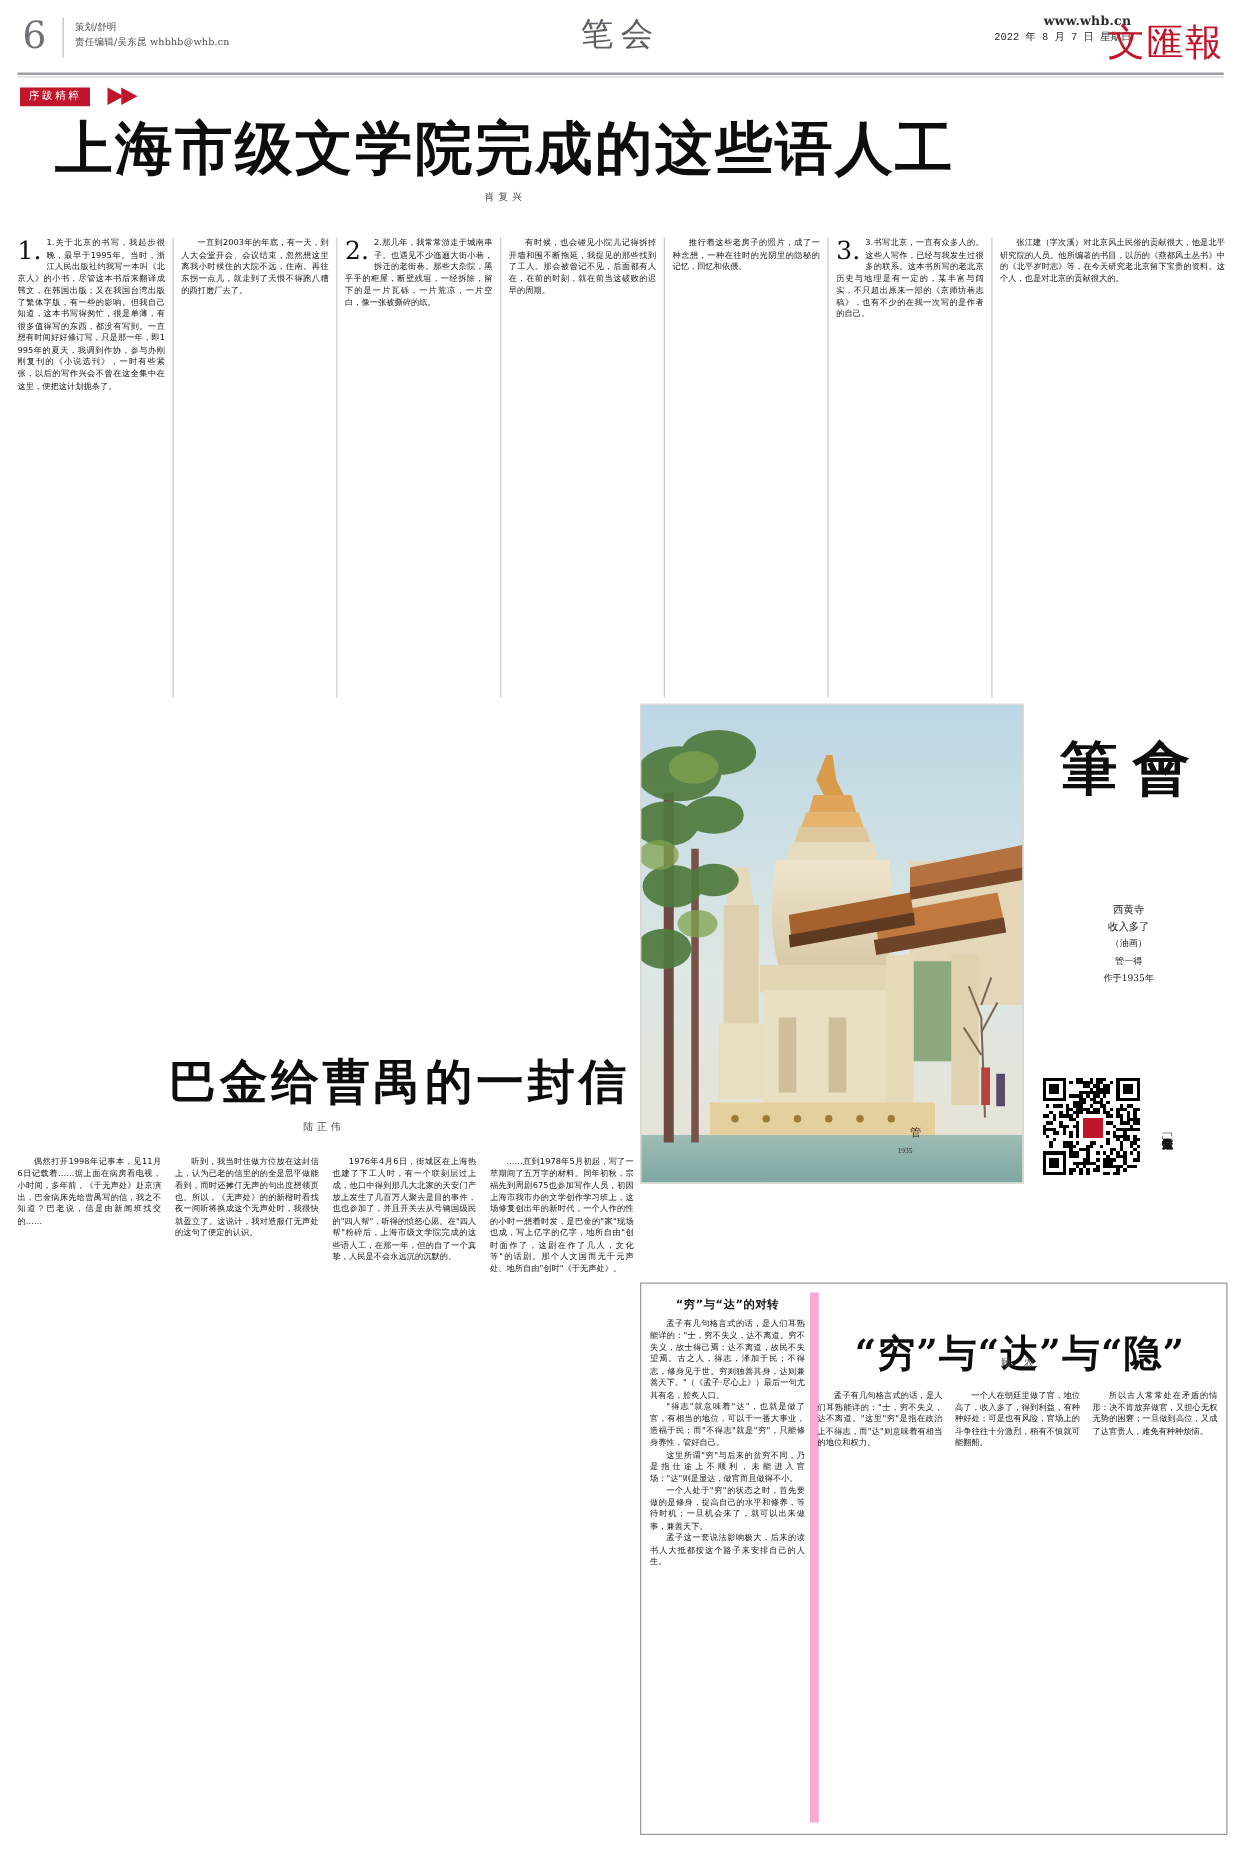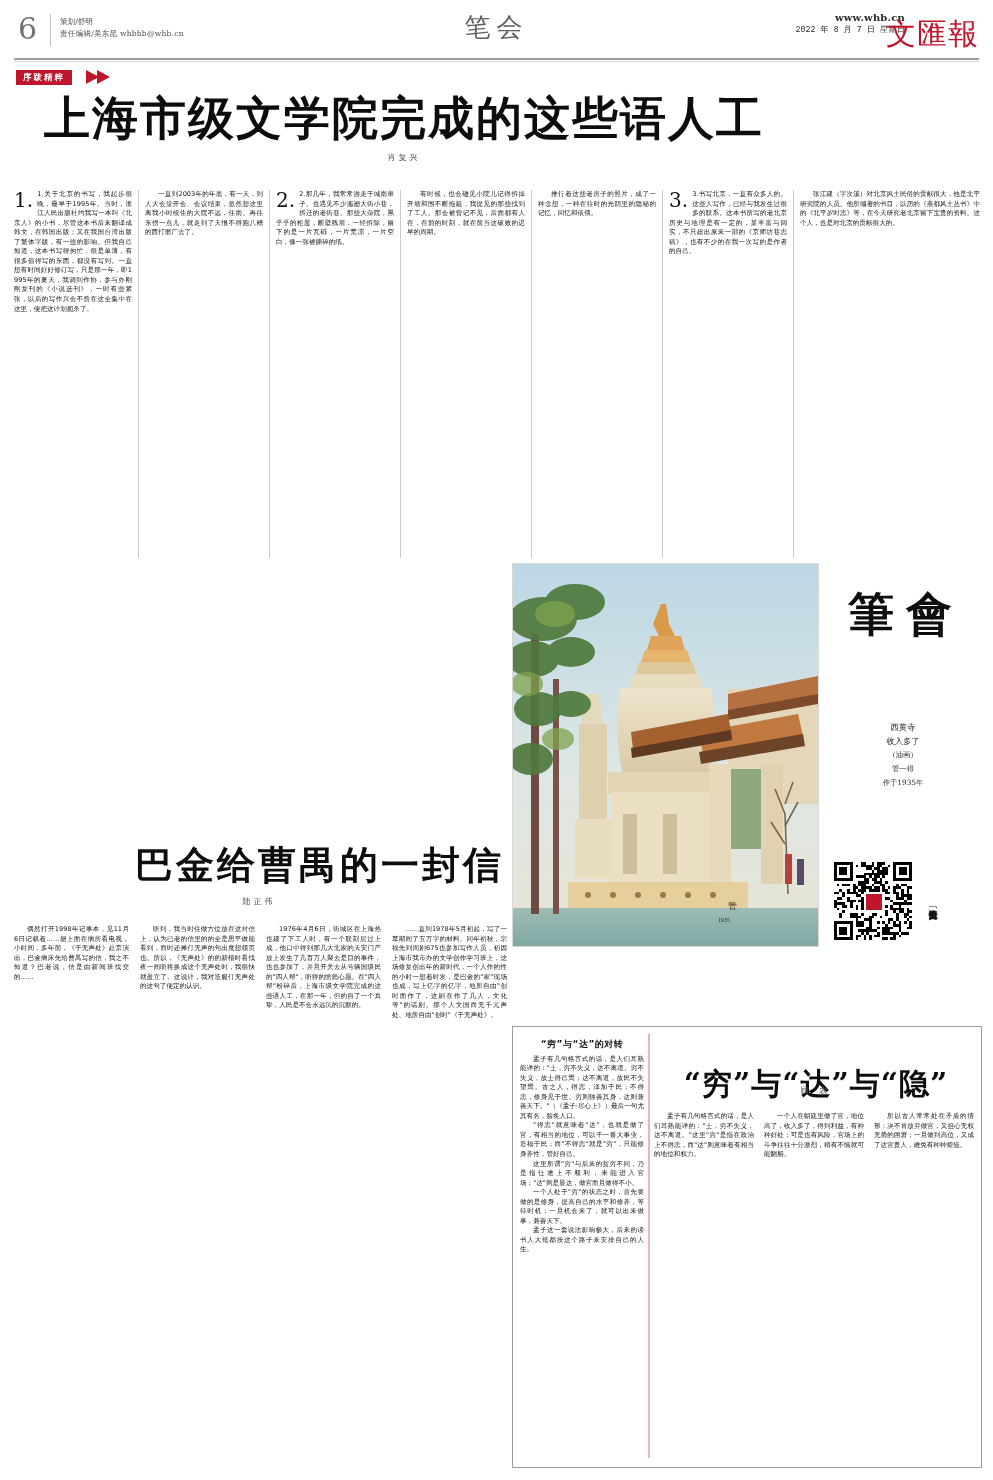--- a/index.html
+++ b/index.html
@@ -36,21 +36,21 @@
     font-family:"DejaVu Sans","Liberation Sans",sans-serif;
     font-size:6.55px;line-height:9.55px;text-align:justify;
     color:#151515;letter-spacing:.05px;
     -webkit-hyphens:none;word-break:break-all;
   }
   .col p{margin:0;text-indent:2em;}
   .col p.noind{text-indent:0;}
 
   
   .badge{position:absolute;left:16px;top:70px;height:15px;background:#c0162c;color:#fff;
-     font-size:8.5px;line-height:15px;padding:0 7px;letter-spacing:2px;font-weight:bold;}
+     font-size:8.5px;line-height:15px;padding:0 7px;letter-spacing:2px;font-weight:normal;}
   .badge-arrow{position:absolute;left:86px;top:70px;width:0;height:0;
      border-top:7.5px solid transparent;border-bottom:7.5px solid transparent;
      border-left:13px solid #c0162c;}
   .badge-arrow2{position:absolute;left:97px;top:70px;width:0;height:0;
      border-top:7.5px solid transparent;border-bottom:7.5px solid transparent;
      border-left:13px solid #c0162c;}
 
   .h1{position:absolute;left:14px;top:92px;width:780px;text-align:center;
      font-family:"DejaVu Serif","Liberation Serif",serif;font-weight:bold;
      font-size:46px;line-height:52px;letter-spacing:2px;color:#0d0d0d;}
@@ -100,21 +100,21 @@
   
   .box3{position:absolute;left:512px;top:1026px;width:468px;height:440px;
         border:1px solid #9a9ca0;}
   .h3{position:absolute;left:652px;top:1038px;width:328px;text-align:center;
      font-size:30px;line-height:38px;letter-spacing:1px;font-weight:bold;color:#0d0d0d;
      font-family:"DejaVu Serif","Liberation Serif",serif;margin-top:27px;}
   .by3{position:absolute;left:652px;top:1085px;width:328px;text-align:center;
      font-size:8px;color:#4d4d4d;letter-spacing:4px;
      font-family:"DejaVu Serif","Liberation Serif",serif;}
   .sidebox{position:absolute;left:520px;top:1034px;width:124px;height:424px;
-     border-right:2px solid #f9a8d4;padding-right:4px;}
+     border-right:7px solid #f9a8d4;padding-right:4px;}
   .sidebox h4{margin:6px 0 5px;text-align:center;font-size:9px;letter-spacing:.5px;
      font-family:"DejaVu Sans","Liberation Sans",sans-serif;font-weight:bold;}
   .a3wrap{position:absolute;left:654px;top:1112px;width:320px;height:348px;}
   .a3col{position:absolute;top:0;width:100px;height:346px;}
 </style>
 </head>
 <body>
 
 <div class="page">
 

